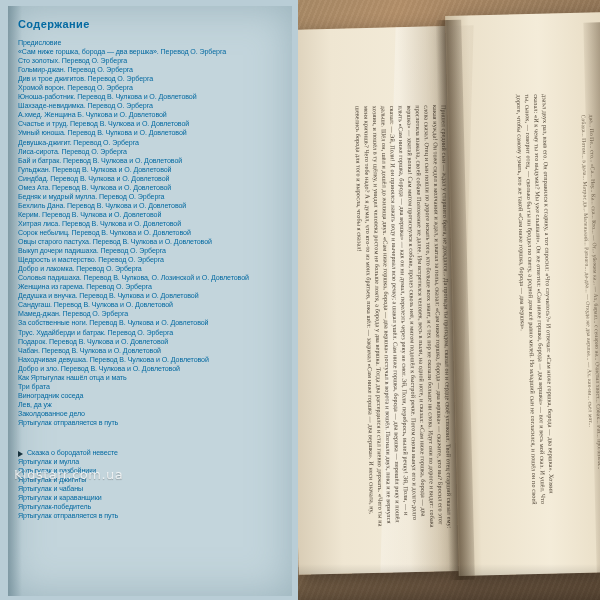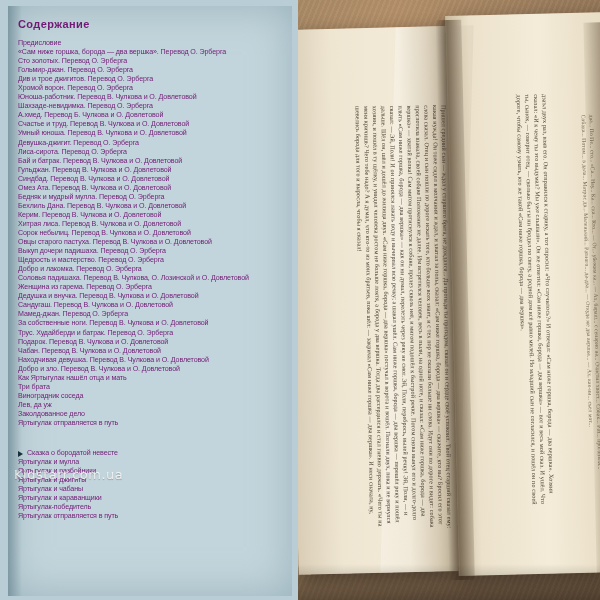--- a/index.html
+++ b/index.html
@@ -22,21 +22,21 @@
     position:absolute;left:8px;top:6px;right:6px;bottom:4px;
     background:#c3d5dc;
     box-shadow:inset 0 0 40px rgba(120,150,160,.55);
   }
   .left .paper:before{
     content:"";position:absolute;left:0;top:0;bottom:0;width:14px;
     background:linear-gradient(to right,rgba(90,120,132,.55),rgba(190,212,220,0));
   }
   .toc{
     position:absolute;left:18px;top:18px;right:10px;bottom:6px;
-    color:#701a75;
+    color:#0369a1;
   }
   .toc h1{
     font-size:11px;margin:0 0 9px 0;font-weight:bold;letter-spacing:.4px;
   }
   .toc-list{list-style:none;margin:0;padding:0;}
   .toc-list li{
     font-size:7.1px;line-height:9.05px;white-space:nowrap;
     letter-spacing:-.1px;
   }
   .toc-tail{margin-top:21px;}
@@ -142,21 +142,21 @@
       <h1>Содержание</h1>
       <ul class="toc-list">
         <li>Предисловие</li>
         <li>«Сам ниже горшка, борода — два вершка». Перевод О. Эрберга</li>
         <li>Сто золотых. Перевод О. Эрберга</li>
         <li>Гольмир-джан. Перевод О. Эрберга</li>
         <li>Див и трое джигитов. Перевод О. Эрберга</li>
         <li>Хромой ворон. Перевод О. Эрберга</li>
         <li>Юноша-работник. Перевод В. Чулкова и О. Довлетовой</li>
         <li>Шахзаде-невидимка. Перевод О. Эрберга</li>
-        <li>А.хмед. Перевод Б. Чулкова и О. Довлетовой</li>
+        <li>А.хмед. Женщина Б. Чулкова и О. Довлетовой</li>
         <li>Счастье и труд. Перевод В. Чулкова и О. Довлетовой</li>
         <li>Умный юноша. Перевод В. Чулкова и О. Довлетовой</li>
         <li>Девушка-джигит. Перевод О. Эрберга</li>
         <li>Лиса-сирота. Перевод О. Эрберга</li>
         <li>Бай и батрак. Перевод В. Чулкова и О. Довлетовой</li>
         <li>Гульджан. Перевод В. Чулкова и О. Довлетовой</li>
         <li>Синдбад. Перевод В. Чулкова и О. Довлетовой</li>
         <li>Омез Ата. Перевод В. Чулкова и О. Довлетовой</li>
         <li>Бедняк и мудрый мулла. Перевод О. Эрберга</li>
         <li>Бехлиль Дана. Перевод В. Чулкова и О. Довлетовой</li>

